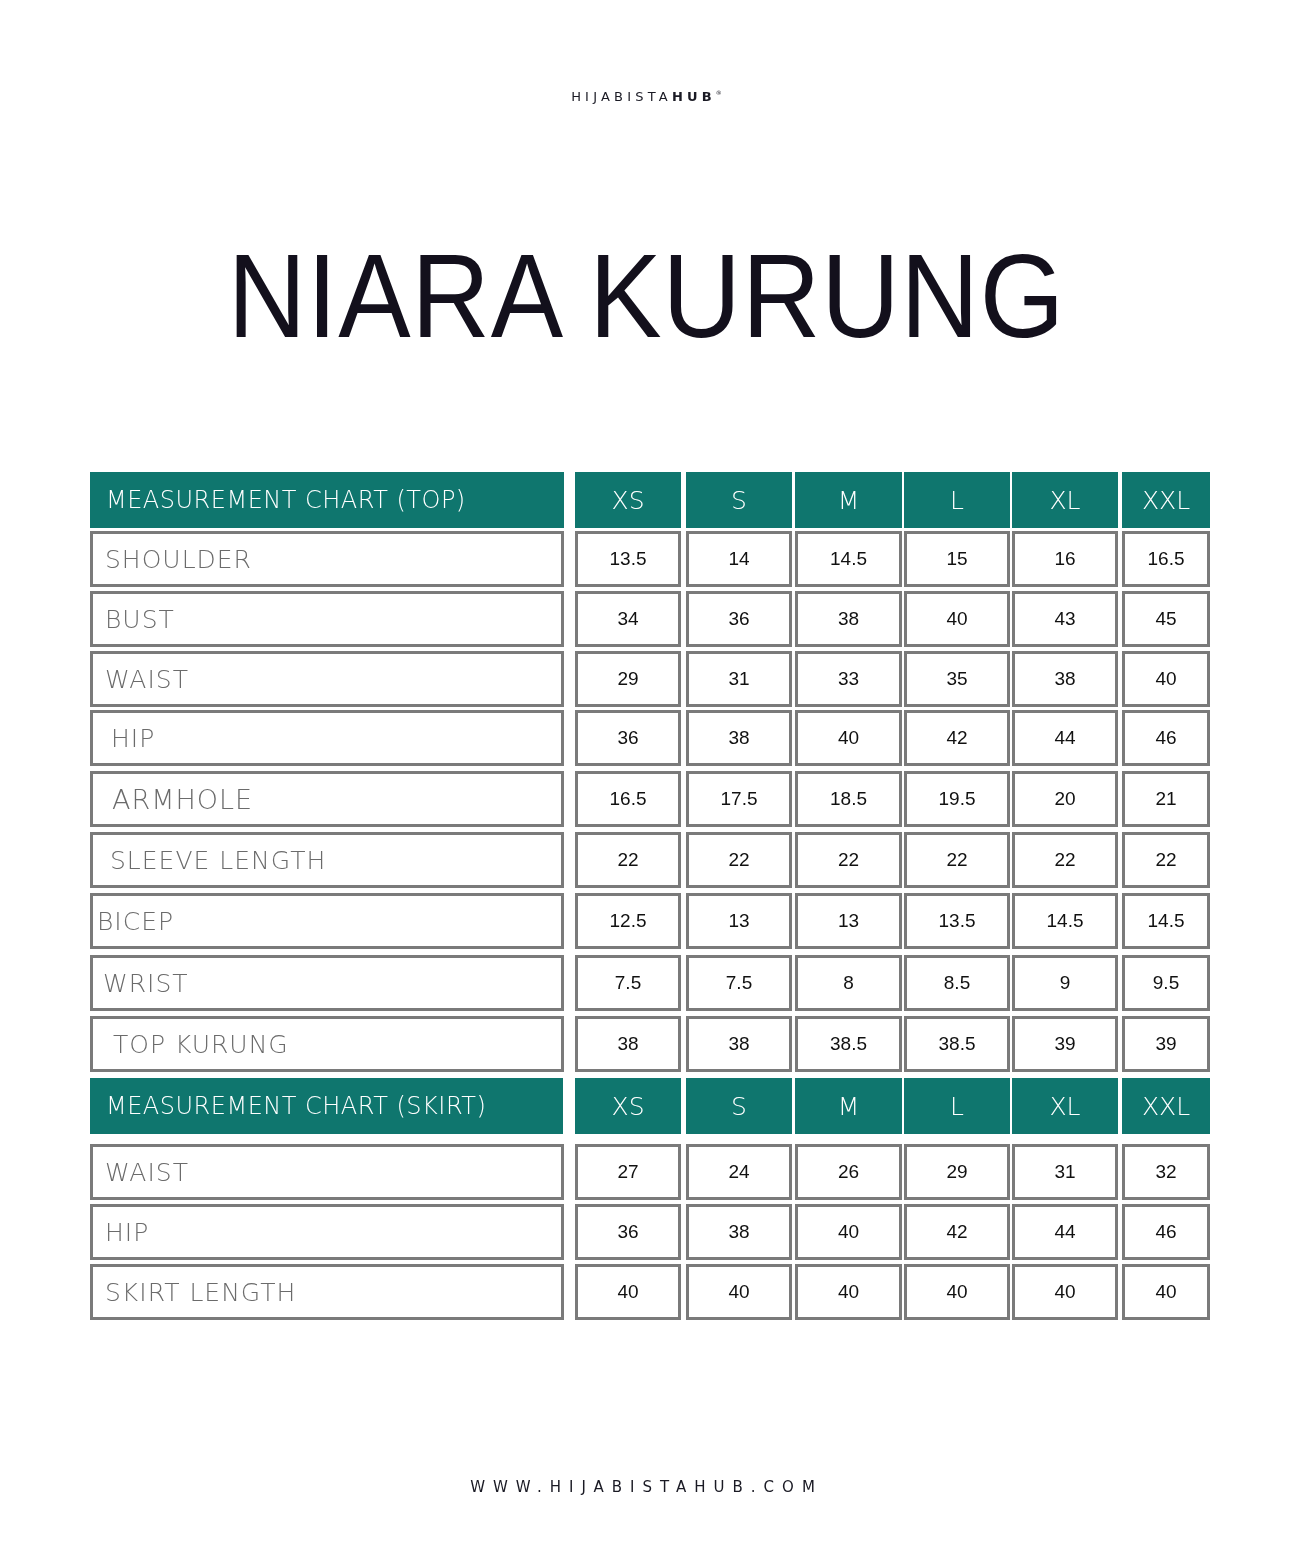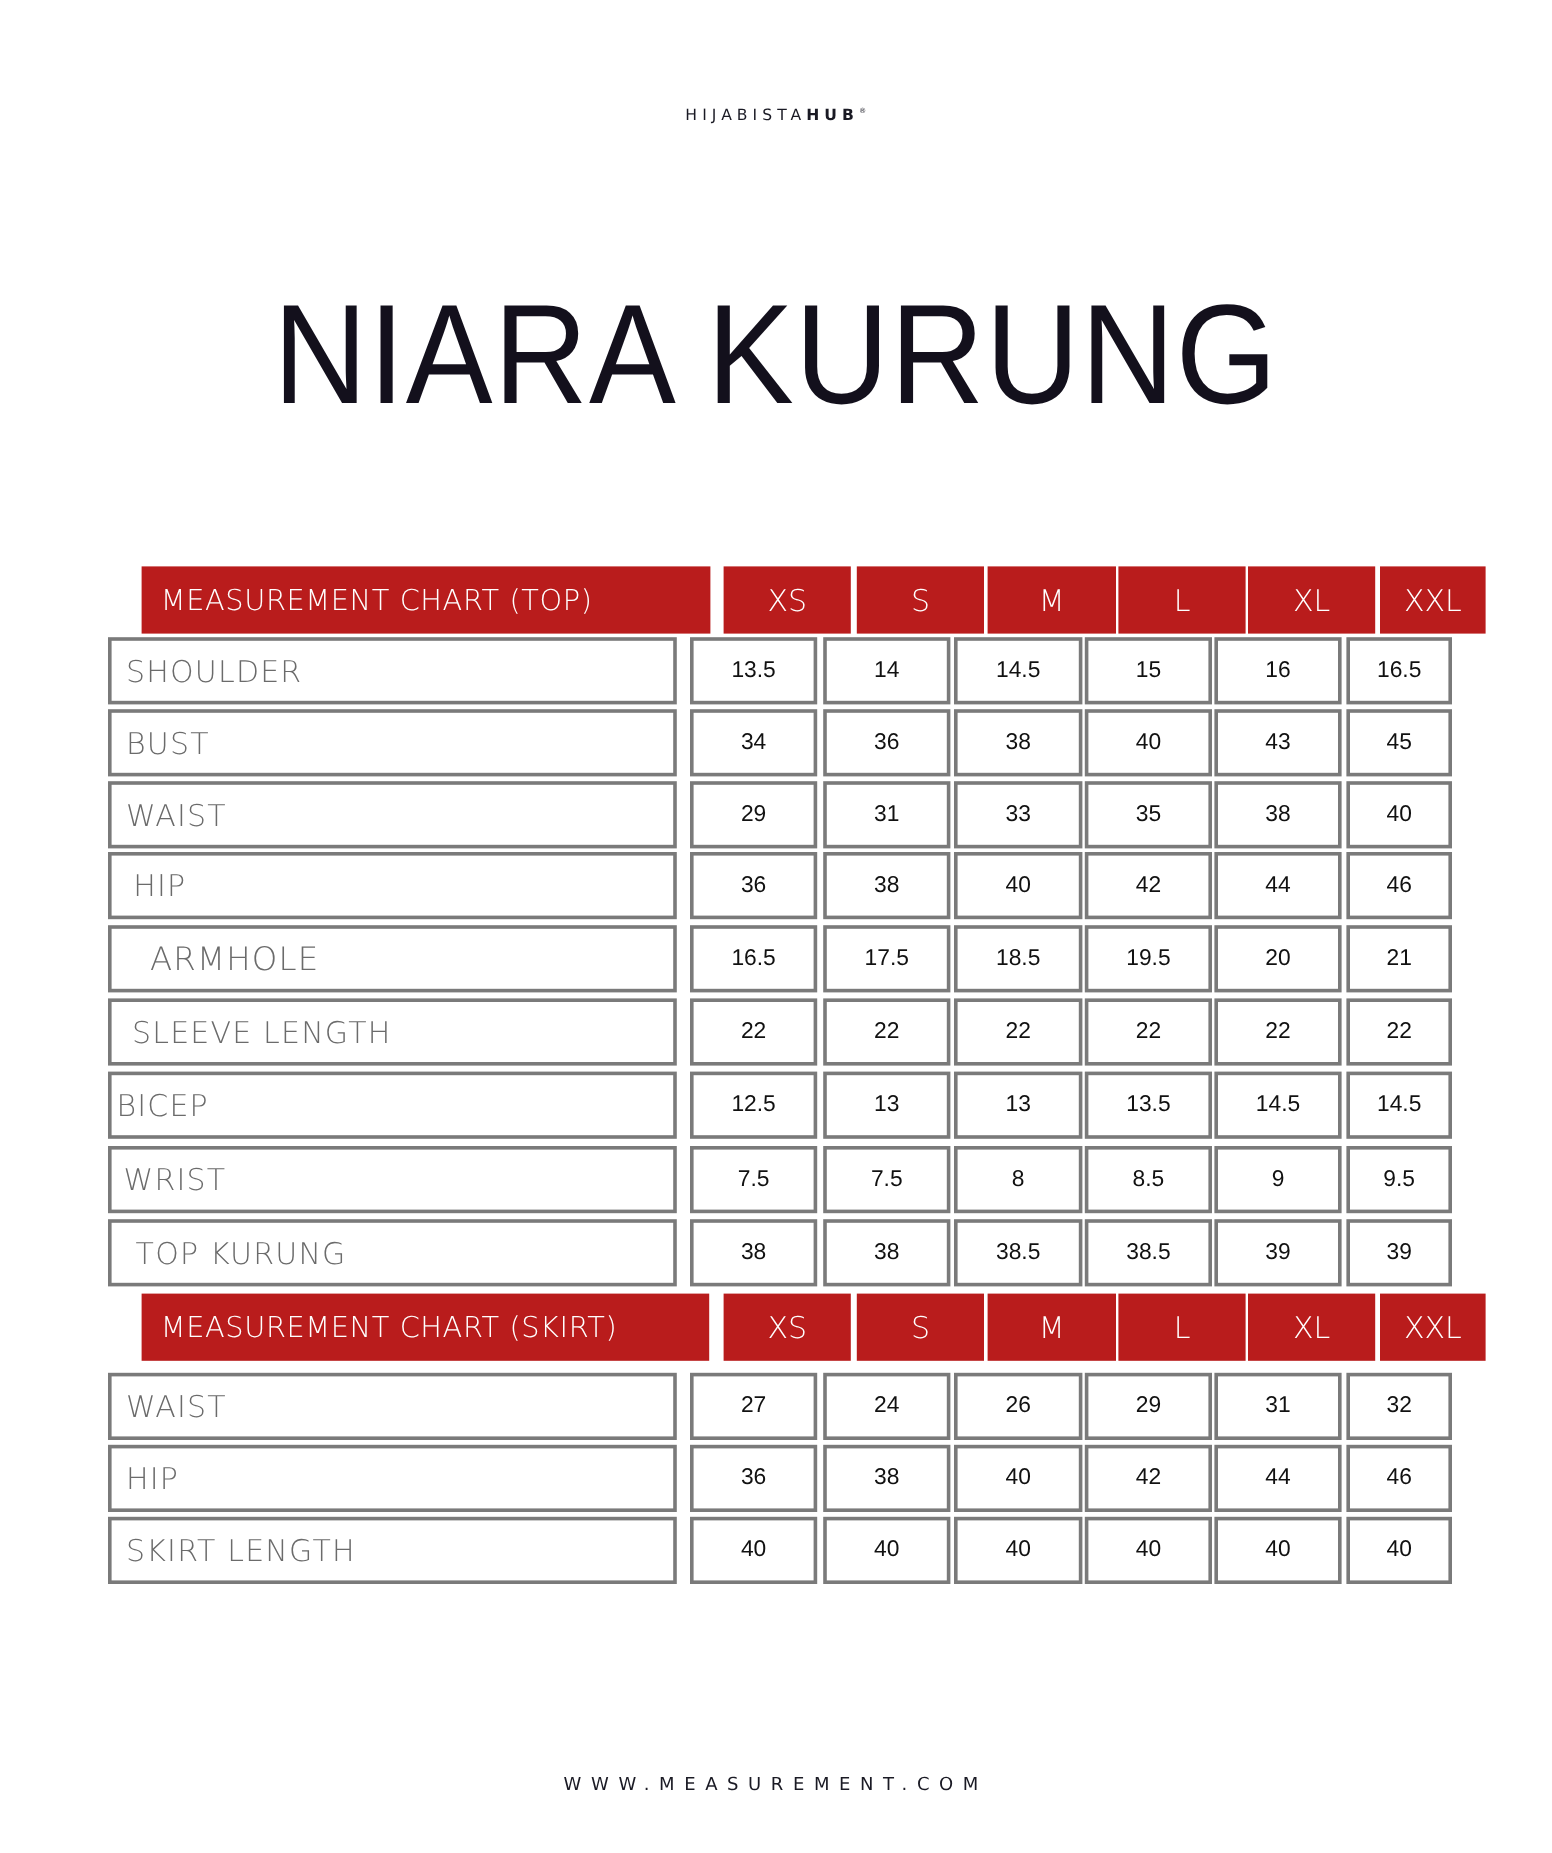--- a/index.html
+++ b/index.html
@@ -4,21 +4,21 @@
 <style>
   html, body { margin: 0; padding: 0; background: #ffffff; }
   body { width: 1293px; height: 1544px; position: relative; overflow: hidden; font-family: "DejaVu Sans", sans-serif; color: #13101c; }
   .brand { position: absolute; top: 89px; left: 0; width: 1293px; text-align: center; font-size: 13px; letter-spacing: 4.2px; color: #1a1a24; }
   .brand b { font-weight: 700; }
   .brand sup { font-size: 6px; letter-spacing: 0; vertical-align: 6px; }
   .title { position: absolute; top: 226px; left: 0; width: 1293px; text-align: center; font-family: "Liberation Sans", sans-serif; font-size: 118px; line-height: 140px; color: #13101c; transform: scaleX(0.92); letter-spacing: 1px; }
   .tbl { position: absolute; left: 0; top: 0; }
   .row { position: absolute; left: 0; height: 56px; }
   .cell { position: absolute; box-sizing: border-box; height: 100%; display: flex; align-items: center; justify-content: center; }
-  .hdr .cell { background: #b91c1c; color: #ffffff; font-family: "DejaVu Sans", sans-serif; font-weight: 200; font-size: 25px; margin-left: 28px; }
+  .hdr .cell { background: #0f766e; color: #ffffff; font-family: "DejaVu Sans", sans-serif; font-weight: 200; font-size: 25px; }
   .hdr .label { justify-content: flex-start; padding-left: 16px; font-size: 24px; letter-spacing: 0.5px; }
   .body .cell { background: #fff; border: 3px solid #7a7a7a; color: #111; font-family: "Liberation Sans", sans-serif; font-size: 19px; }
   .body .label { justify-content: flex-start; padding-left: 12px; font-family: "DejaVu Sans", sans-serif; font-weight: 200; font-size: 25px; color: #6b6b6b; letter-spacing: 1px; }
   .c0 { left: 90px; width: 474px; }
   .c1 { left: 575px; width: 106px; }
   .c2 { left: 686px; width: 106px; }
   .c3 { left: 795px; width: 107px; }
   .c4 { left: 904px; width: 106px; }
   .c5 { left: 1012px; width: 106px; }
   .c6 { left: 1122px; width: 88px; }
@@ -71,21 +71,21 @@
   <div class="row body" style="top:710px">
     <div class="cell label c0" style="padding-left:18px">HIP</div>
     <div class="cell c1">36</div>
     <div class="cell c2">38</div>
     <div class="cell c3">40</div>
     <div class="cell c4">42</div>
     <div class="cell c5">44</div>
     <div class="cell c6">46</div>
   </div>
   <div class="row body" style="top:771px">
-    <div class="cell label c0" style="padding-left:32px;font-size:27px">ARMHOLE</div>
+    <div class="cell label c0" style="padding-left:19px;font-size:27px">ARMHOLE</div>
     <div class="cell c1">16.5</div>
     <div class="cell c2">17.5</div>
     <div class="cell c3">18.5</div>
     <div class="cell c4">19.5</div>
     <div class="cell c5">20</div>
     <div class="cell c6">21</div>
   </div>
   <div class="row body" style="top:832px">
     <div class="cell label c0" style="padding-left:17px">SLEEVE LENGTH</div>
     <div class="cell c1">22</div>
@@ -156,13 +156,13 @@
     <div class="cell label c0">SKIRT LENGTH</div>
     <div class="cell c1">40</div>
     <div class="cell c2">40</div>
     <div class="cell c3">40</div>
     <div class="cell c4">40</div>
     <div class="cell c5">40</div>
     <div class="cell c6">40</div>
   </div>
 </div>
 
-<div class="footer">WWW.MEASUREMENT.COM</div>
+<div class="footer">WWW.HIJABISTAHUB.COM</div>
 
 </body></html>

